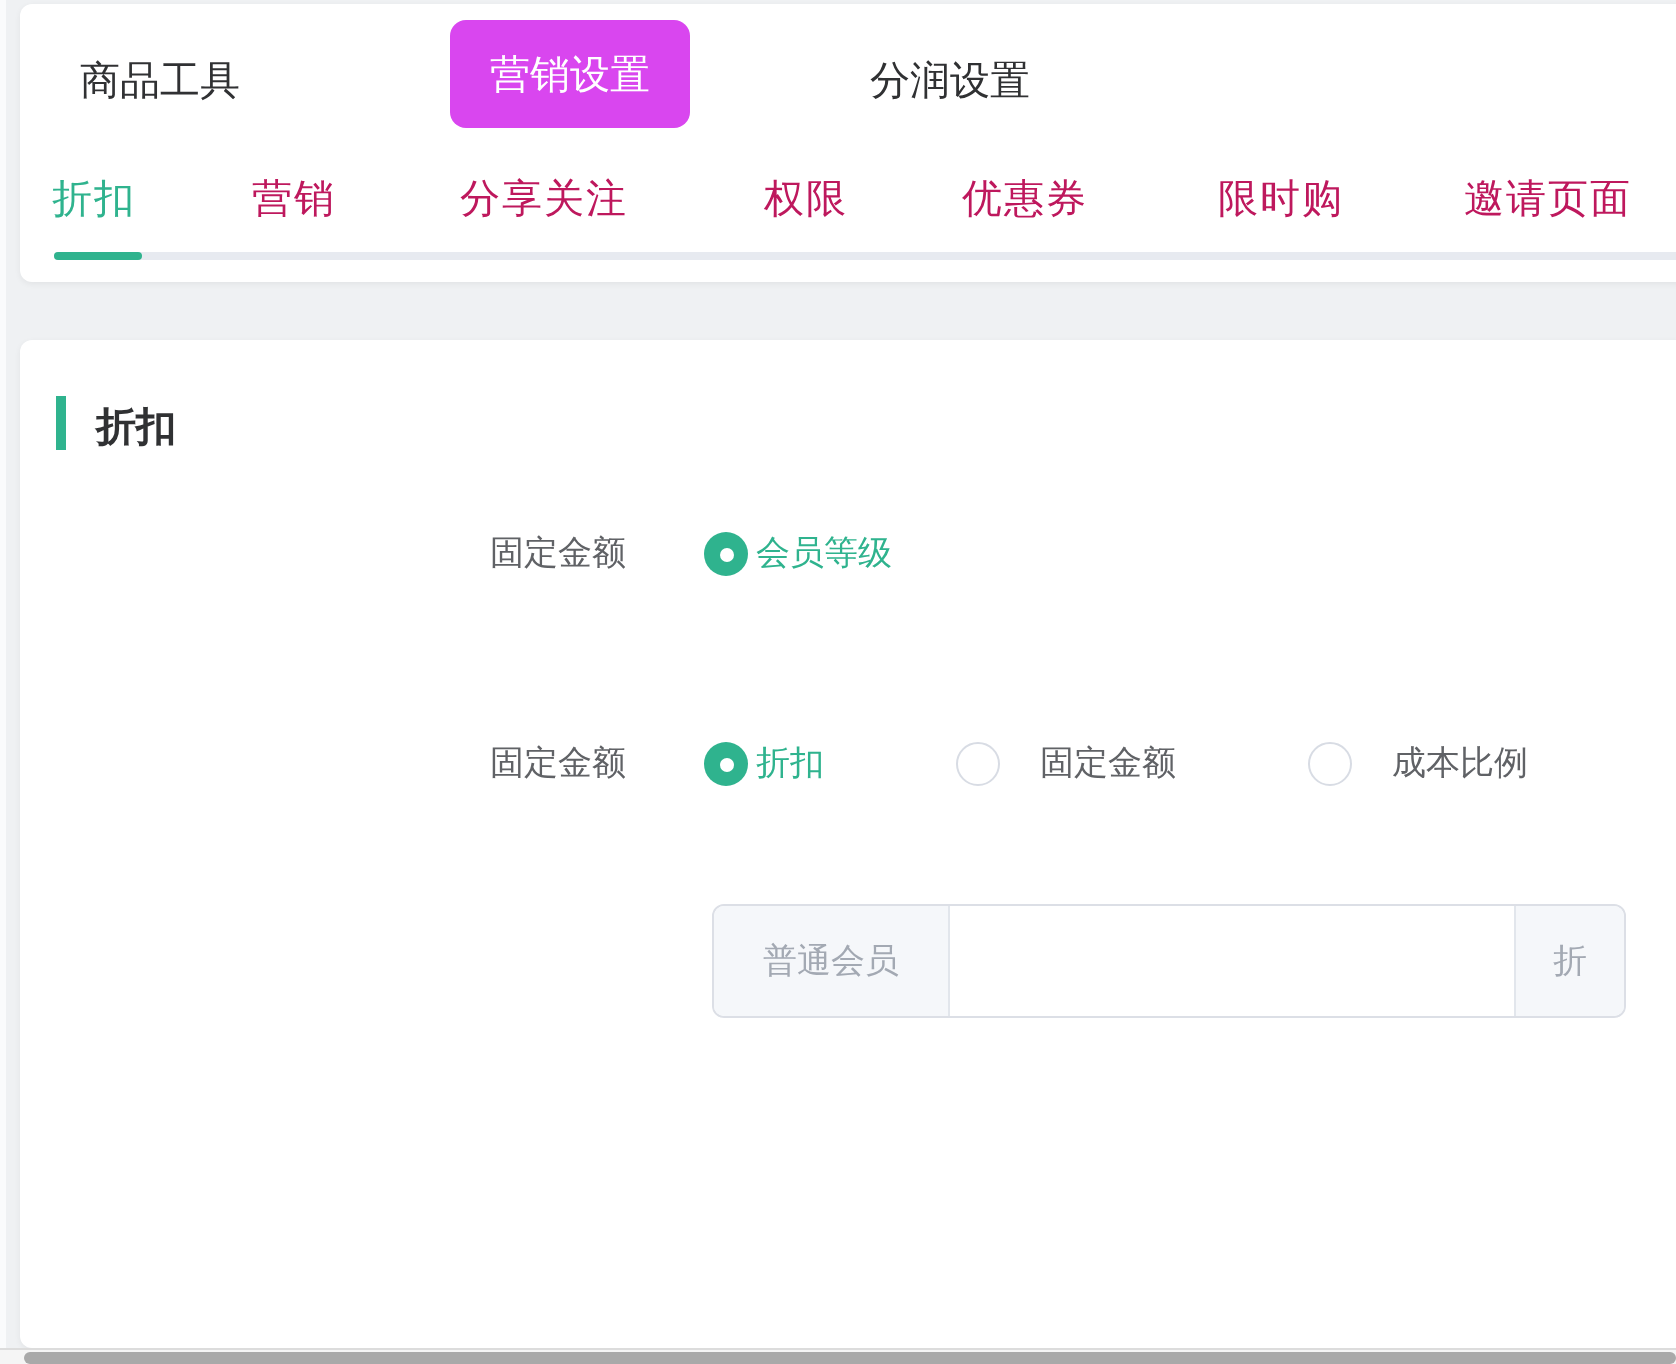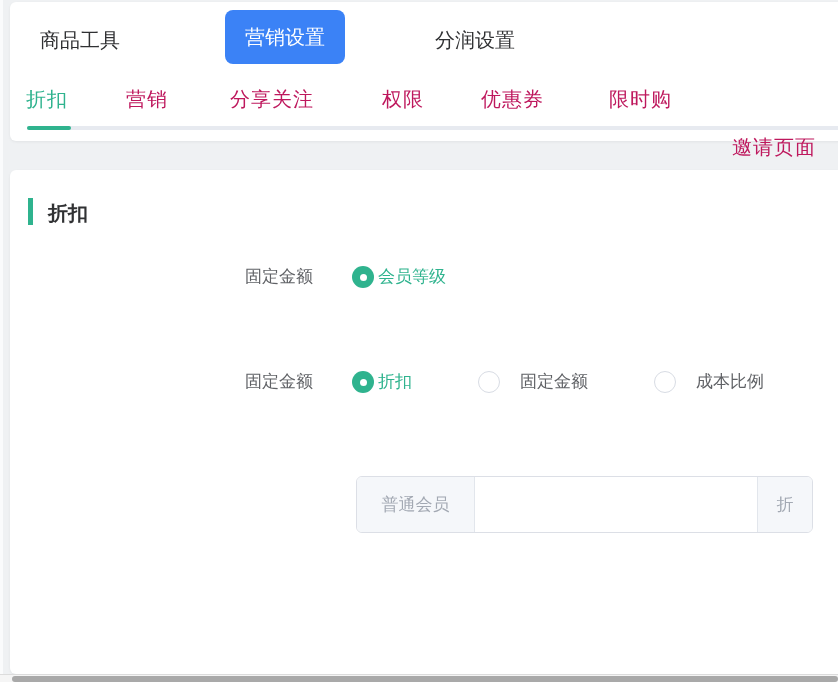--- a/index.html
+++ b/index.html
@@ -20,30 +20,30 @@
   }
   .card-tabs { top:2px; height:139px; }
   .card-content { top:170px; height:504px; }
 
   
   .top-tab { position:absolute; top:25px; font-size:20px; color:#303133; cursor:pointer; white-space:nowrap;text-align:right; }
   .top-tab.t0 { left:30px; }
   .top-tab.t2 { left:425px; }
   .top-tab-active {
     position:absolute; left:215px; top:8px; width:120px; height:54px;
-    background:#3b82f6; color:#ffffff; border-radius:8px;
+    background:#d946ef; color:#ffffff; border-radius:8px;
     display:flex; align-items:center; justify-content:center;
     font-size:20px; cursor:pointer;
   }
 
   
   .sub-tab { position:absolute; top:84px; font-size:20px; letter-spacing:1px; color:#be185d; cursor:pointer; white-space:nowrap; }
   .sub-tab.active { color:#2fb38e; }
   .s0 { left:16px; } .s1 { left:116px; } .s2 { left:220px; } .s3 { left:372px;text-align:right; }
-  .s4 { left:471px; } .s5 { left:599px; } .s6 { left:722px;margin-top:48px; }
+  .s4 { left:471px; } .s5 { left:599px; } .s6 { left:722px; }
   .tab-track {
     position:absolute; left:17px; top:124px; width:817px; height:4px;
     background:#e7eaf0; border-radius:2px;
   }
   .tab-thumb {
     position:absolute; left:0; top:0; width:44px; height:4px;
     background:#2fb38e; border-radius:2px;
   }
 
   
@@ -66,21 +66,21 @@
   }
   .radio.on { background:#2fb38e; }
   .radio.on .dot { width:7px; height:7px; border-radius:50%; background:#ffffff; }
   .radio.off { background:#ffffff; border:1px solid #d8dce4; }
   .radio-label { margin-left:4px; font-size:17px; color:#606266; line-height:24px; white-space:nowrap; }
   .radio-opt.selected .radio-label { color:#2fb38e; }
 
   .input-group {
     position:absolute; left:346px; top:282px; width:457px; height:57px;
     border:1px solid #dcdfe6; border-radius:6px; background:#ffffff;
-    display:flex; overflow:hidden;margin-top:24px;
+    display:flex; overflow:hidden;
   }
   .ig-prefix, .ig-suffix {
     background:#f5f7fa; color:#a3a9b3; font-size:17px;
     display:flex; align-items:center; justify-content:center;
   }
   .ig-prefix { width:118px; border-right:1px solid #e2e6ec; }
   .ig-suffix { width:55px; border-left:1px solid #e2e6ec; }
   .ig-input {
     flex:1; border:none; outline:none; font-size:17px; padding:0 12px;
     font-family:"Liberation Sans","DejaVu Sans",sans-serif; color:#303133;

